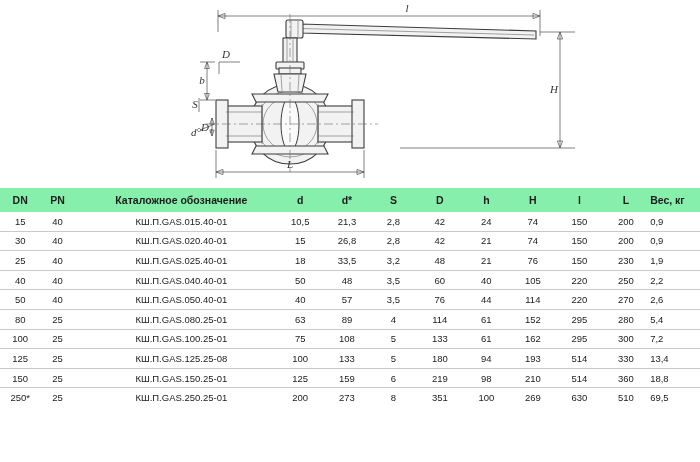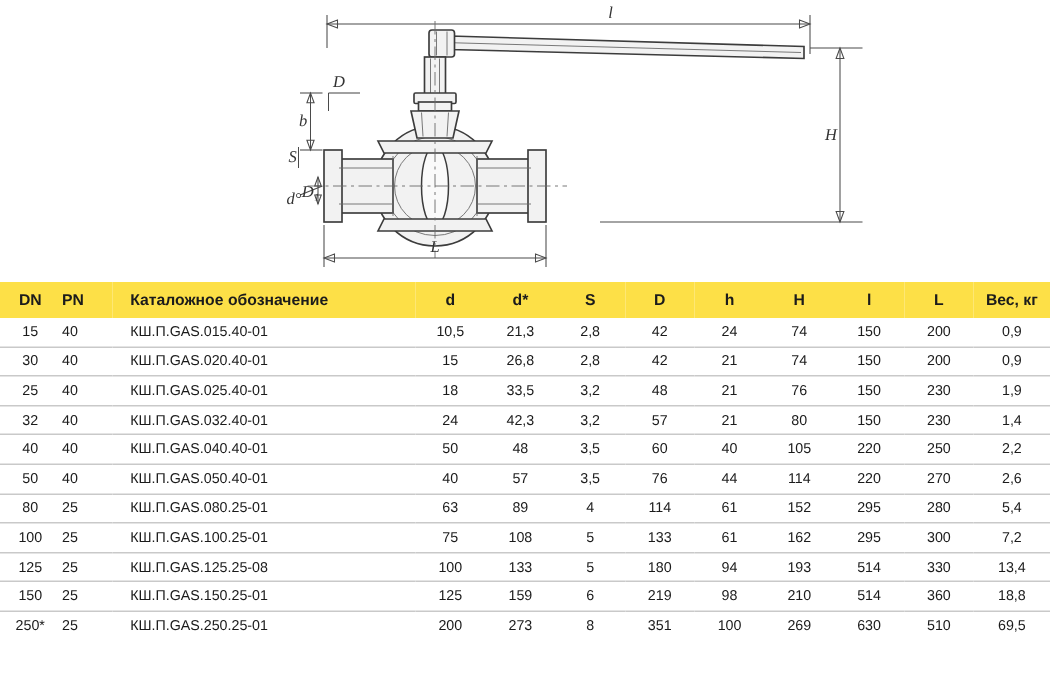--- a/index.html
+++ b/index.html
@@ -24,41 +24,41 @@
     position:absolute;
     left:0;top:188px;
     width:700px;
   }
   table{
     border-collapse:collapse;
     width:700px;
     font-size:9.5px;
   }
   thead th{
-    background:#fde047;
+    background:#86efac;
     font-weight:bold;
     font-size:10.5px;
     height:22px;
     border:none;
     color:#1b1b1b;
     white-space:nowrap;
   }
   tbody td{
     height:16.6px;
     border-top:1px solid #c9c9c9;
     font-size:9.5px;
     color:#1b1b1b;
     white-space:nowrap;
   }
   tbody tr:first-child td{border-top:none;}
   .c-dn{width:40px;text-align:center;}
-  .c-pn{width:34px;text-align:left;}
-  .c-cat{width:194px;text-align:left;padding-left:12px;}
+  .c-pn{width:34px;text-align:center;}
+  .c-cat{width:194px;text-align:center;padding-left:12px;}
   .c-num{width:47px;text-align:center;}
-  .c-last{width:50px;text-align:center;}
+  .c-last{width:50px;text-align:left;}
   .dim-label{
     font-family:"Liberation Serif", serif;
     font-style:italic;
     font-size:11px;
     fill:#333;
   }
   .leader{stroke:#4a4a4a;stroke-width:0.7;fill:none;}
   .part{stroke:#3c3c3c;stroke-width:1.1;fill:#f2f2f2;}
   .part-light{stroke:#3c3c3c;stroke-width:1;fill:#fafafa;}
   .thin{stroke:#6a6a6a;stroke-width:0.6;fill:none;}
@@ -227,34 +227,20 @@
           <td class="c-num">33,5</td>
           <td class="c-num">3,2</td>
           <td class="c-num">48</td>
           <td class="c-num">21</td>
           <td class="c-num">76</td>
           <td class="c-num">150</td>
           <td class="c-num">230</td>
           <td class="c-last">1,9</td>
         </tr>
         <tr>
-          <td class="c-dn">32</td>
-          <td class="c-pn">40</td>
-          <td class="c-cat">КШ.П.GAS.032.40-01</td>
-          <td class="c-num">24</td>
-          <td class="c-num">42,3</td>
-          <td class="c-num">3,2</td>
-          <td class="c-num">57</td>
-          <td class="c-num">21</td>
-          <td class="c-num">80</td>
-          <td class="c-num">150</td>
-          <td class="c-num">230</td>
-          <td class="c-last">1,4</td>
-        </tr>
-        <tr>
           <td class="c-dn">40</td>
           <td class="c-pn">40</td>
           <td class="c-cat">КШ.П.GAS.040.40-01</td>
           <td class="c-num">50</td>
           <td class="c-num">48</td>
           <td class="c-num">3,5</td>
           <td class="c-num">60</td>
           <td class="c-num">40</td>
           <td class="c-num">105</td>
           <td class="c-num">220</td>

